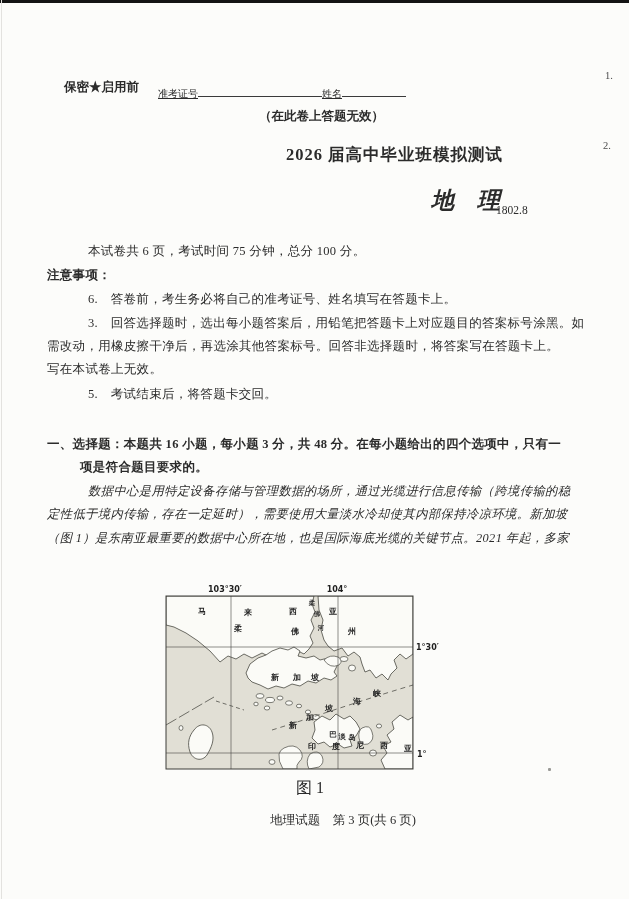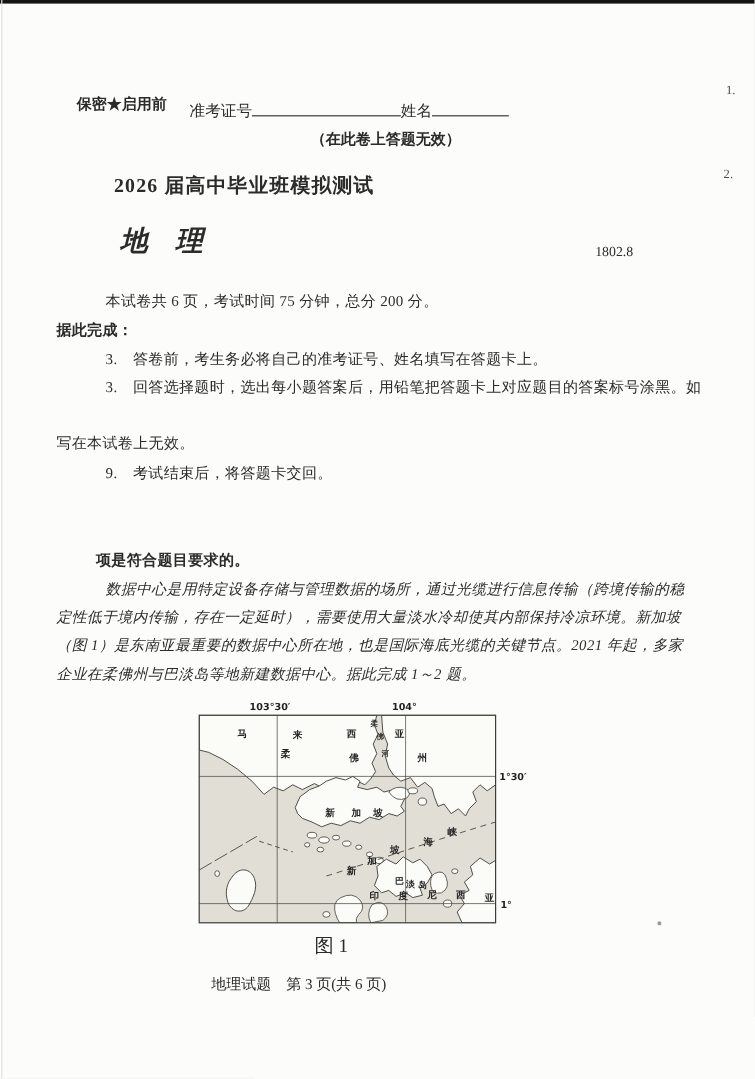--- a/index.html
+++ b/index.html
@@ -12,68 +12,69 @@
     font-family:"Liberation Serif","DejaVu Serif",serif;
     color:var(--ink);
   }
   .abs{position:absolute; white-space:nowrap;}
   .topbar{position:absolute;left:0;top:0;width:629px;height:3px;background:#141414;}
   .leftedge{position:absolute;left:1px;top:0;width:1px;height:899px;background:#e3e2df;}
   .b{font-weight:bold;}
   .body-line{font-size:12.5px; letter-spacing:.3px;}
   .kaiti{font-style:italic; font-size:12.3px; letter-spacing:.4px;}
   .blank{display:inline-block; border-bottom:1px solid #3a3a3a; height:12px; vertical-align:baseline;}
-  .center{text-align:left;}
+  .center{text-align:right;}
   .speck{position:absolute;width:3px;height:3px;background:#9a9a96;border-radius:1px;}
   .marginmark{font-size:10.5px;color:#4c4c4c;}
   svg .ml{font-size:8px; font-weight:600; fill:#252525; font-family:"Liberation Serif","DejaVu Serif",serif;}
   svg .mlm{font-size:7.5px; font-weight:600; fill:#252525;}
   svg .mls{font-size:6.3px; font-weight:600; fill:#333;}
   svg .tick{font-size:8px; fill:#1f1f1f; font-weight:bold; font-family:"DejaVu Sans","Liberation Sans",sans-serif;}
   svg .coast{fill:var(--land); stroke:#474740; stroke-width:0.8; stroke-linejoin:round;}
   svg .isle{fill:var(--land); stroke:#474740; stroke-width:0.7;}
   svg .grid{stroke:#45453f; stroke-width:0.6;}
   svg .bound{stroke:#50504a; stroke-width:0.8; fill:none;}
 </style>
 </head>
 <body>
 
 <div class="page">
   <div class="topbar"></div>
   <div class="leftedge"></div>
 
   <div class="abs b" style="left:64px;top:79px;font-size:12.5px;">保密★启用前</div>
 
-  <div class="abs" style="left:158px;top:84px;font-size:13px;">
+  <div class="abs" style="left:158px;top:84px;font-size:10px;text-decoration:underline;">
     <span>准考证号</span><span class="blank" style="width:124px;"></span><span>姓名</span><span class="blank" style="width:64px;"></span>
   </div>
 
   <div class="abs b" style="left:259px;top:108px;font-size:12.5px;">（在此卷上答题无效）</div>
 
   <div class="abs b center" style="left:95px;top:144px;width:408px;font-size:16.5px;letter-spacing:1px;">2026 届高中毕业班模拟测试</div>
 
   <div class="abs b center" style="left:100px;top:185px;width:400px;font-size:23px;font-style:italic;">地　理</div>
 
   <div class="abs" style="left:496px;top:204px;font-size:11.5px;">1802.8</div>
 
-  <div class="abs body-line" style="left:88px;top:243px;">本试卷共 6 页，考试时间 75 分钟，总分 200 分。</div>
+  <div class="abs body-line" style="left:88px;top:243px;">本试卷共 6 页，考试时间 75 分钟，总分 100 分。</div>
 
-  <div class="abs body-line b" style="left:47px;top:267px;">据此完成：</div>
+  <div class="abs body-line b" style="left:47px;top:267px;">注意事项：</div>
 
-  <div class="abs body-line" style="left:88px;top:291px;">3.　答卷前，考生务必将自己的准考证号、姓名填写在答题卡上。</div>
+  <div class="abs body-line" style="left:88px;top:291px;">6.　答卷前，考生务必将自己的准考证号、姓名填写在答题卡上。</div>
   <div class="abs body-line" style="left:88px;top:315px;">3.　回答选择题时，选出每小题答案后，用铅笔把答题卡上对应题目的答案标号涂黑。如</div>
+  <div class="abs body-line" style="left:47px;top:338px;">需改动，用橡皮擦干净后，再选涂其他答案标号。回答非选择题时，将答案写在答题卡上。</div>
   <div class="abs body-line" style="left:47px;top:361px;">写在本试卷上无效。</div>
-  <div class="abs body-line" style="left:88px;top:386px;">9.　考试结束后，将答题卡交回。</div>
+  <div class="abs body-line" style="left:88px;top:386px;">5.　考试结束后，将答题卡交回。</div>
 
+  <div class="abs body-line b" style="left:47px;top:436px;">一、选择题：本题共 16 小题，每小题 3 分，共 48 分。在每小题给出的四个选项中，只有一</div>
   <div class="abs body-line b" style="left:80px;top:459px;font-family:Liberation Serif, serif;">项是符合题目要求的。</div>
 
   <div class="abs kaiti" style="left:47px;top:506px;">定性低于境内传输，存在一定延时），需要使用大量淡水冷却使其内部保持冷凉环境。新加坡</div>
   <div class="abs kaiti" style="left:88px;top:483px;">数据中心是用特定设备存储与管理数据的场所，通过光缆进行信息传输（跨境传输的稳</div>
   <div class="abs kaiti" style="left:47px;top:530px;">（图 1）是东南亚最重要的数据中心所在地，也是国际海底光缆的关键节点。2021 年起，多家</div>
-  <div class="abs kaiti" style="left:47px;top:554px;">企业在柔佛州与巴淡岛等地新建数据中心。据此完成 1～2 题。</div>
 
   <svg class="abs" style="left:160px;top:582px;" width="285" height="200" viewBox="0 0 285 200">
     <defs>
       <clipPath id="mapclip">
           <rect x="0" y="0" width="247" height="173"></rect>
         </clipPath>
     </defs>
 
     <text class="tick" x="65" y="10" text-anchor="middle">103°30′</text>
     <text class="tick" x="177" y="10" text-anchor="middle">104°</text>

